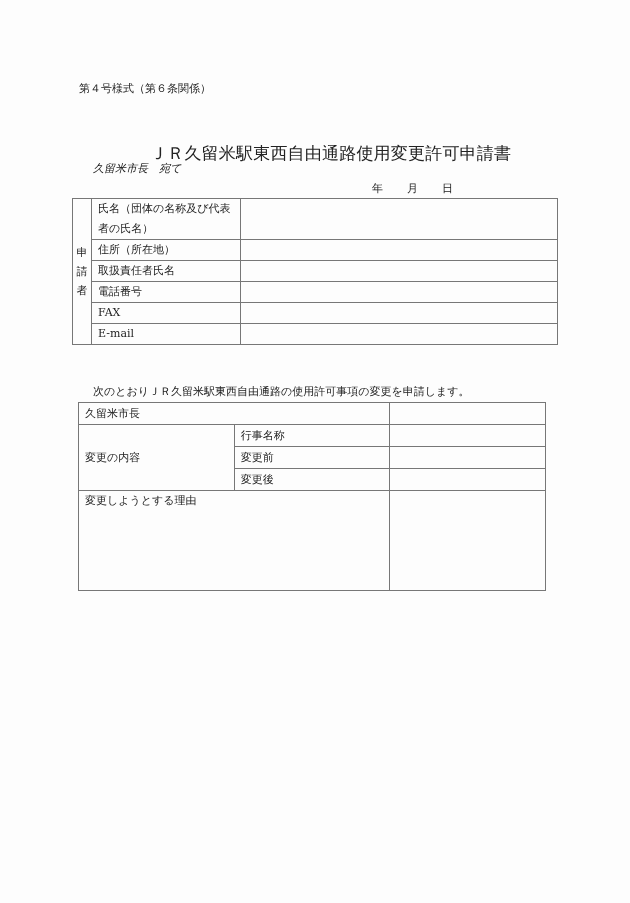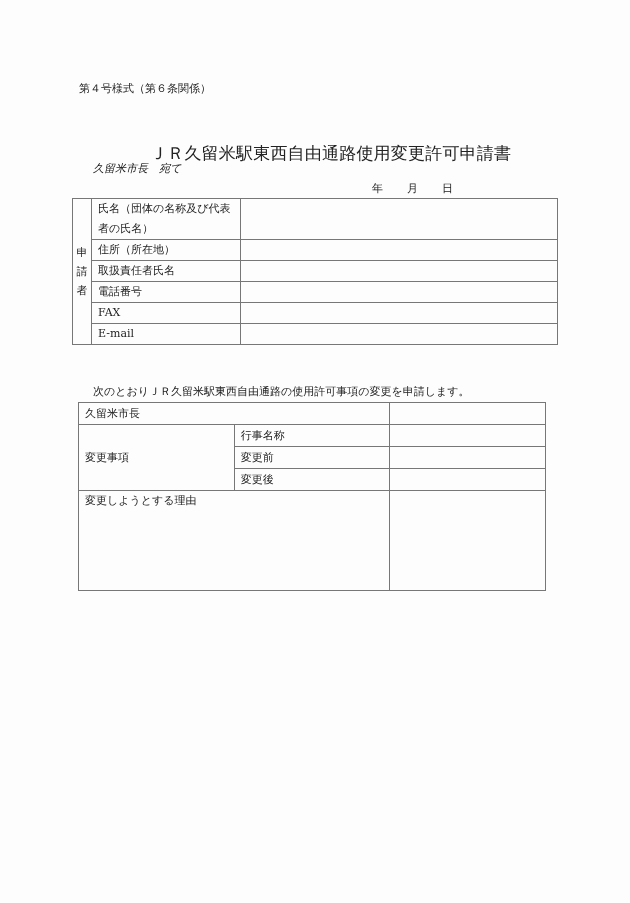--- a/index.html
+++ b/index.html
@@ -83,21 +83,21 @@
 
 <div class="abs" id="intro">次のとおりＪＲ久留米駅東西自由通路の使用許可事項の変更を申請します。</div>
 
 <table id="change-table">
   <tbody>
       <tr>
     <td colspan="2">久留米市長</td>
     <td></td>
   </tr>
   <tr>
-    <td class="c1" rowspan="3">変更事項</td>
+    <td class="c1" rowspan="3">変更の内容</td>
     <td class="c2">行事名称</td>
     <td></td>
   </tr>
   <tr>
     <td class="c2">変更前</td>
     <td></td>
   </tr>
   <tr>
     <td class="c2">変更後</td>
     <td></td>

